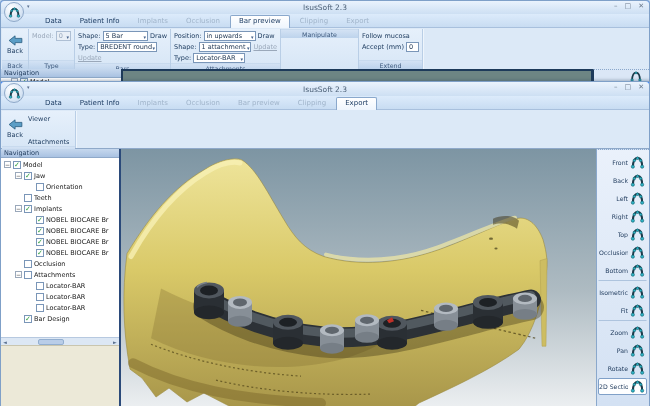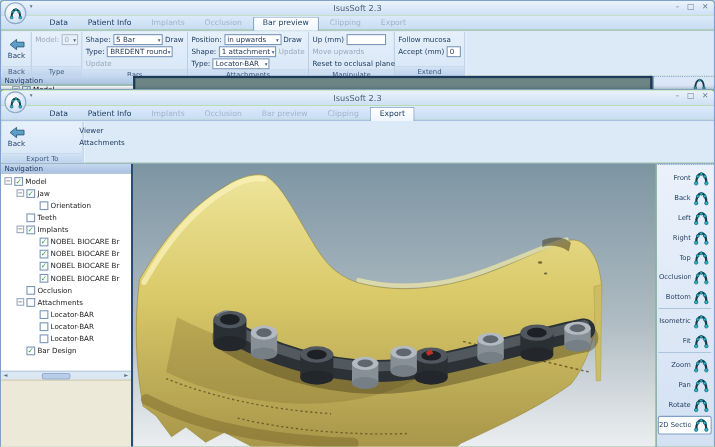--- a/index.html
+++ b/index.html
@@ -1,18 +1,18 @@
 <!DOCTYPE html>
 <html><head>
 <meta charset="utf-8">
 <style>
   html,body{margin:0;padding:0;width:650px;height:406px;overflow:hidden;
     font-family:"DejaVu Sans",sans-serif;background:#c3d9f0;position:relative;}
   *{box-sizing:border-box;}
-  .window{position:absolute;left:0;width:650px;border:1px solid #7fa0c8;background:#84cc16;}
+  .window{position:absolute;left:0;width:650px;border:1px solid #7fa0c8;background:#3b82f6;}
   #win1{top:0;height:81px;border-radius:3px 3px 0 0;}
   #win2{top:81px;height:325px;box-shadow:0 -1px 3px rgba(40,60,90,.35);}
   .titlebar{height:13px;background:linear-gradient(#eaf3fd,#cddff3);display:flex;
     align-items:center;justify-content:center;position:relative;border-radius:3px 3px 0 0;}
   #win2 .titlebar{height:14px;}
   .title{font-size:7.5px;color:#4a5f76;}
   .appbtn{position:absolute;left:3px;top:1px;width:20px;height:20px;border-radius:50%;
     background:radial-gradient(circle at 35% 30%,#ffffff,#d3e2f3 70%,#b6cbe2);
     border:1px solid #8fa9c9;z-index:5;display:flex;align-items:center;justify-content:center;}
   .qa-arrow{position:absolute;left:26px;top:2px;font-size:5px;color:#5a7190;}
@@ -35,21 +35,21 @@
   .glabel{height:9px;line-height:9px;text-align:center;font-size:6.3px;color:#3e5a7e;
     background:linear-gradient(#d3e2f4,#bdd3ec);border-top:1px solid #c8daee;white-space:nowrap;}
   .combo,.tinput{height:10px;background:#fff;border:1px solid #7a96b8;font-size:6.5px;
     color:#1b3350;display:flex;align-items:center;padding:0 9px 0 2px;position:relative;white-space:nowrap;overflow:hidden;}
   .tinput{padding-right:2px;}
   .combo .arr{position:absolute;right:1px;top:2px;font-size:5px;color:#44618a;}
   .combo.dis{background:#e9eff6;color:#98a8bc;border-color:#aebfd4;}
   .bigbtn{display:flex;flex-direction:column;align-items:center;justify-content:center;gap:1px;flex:1;}
   .bigbtn .blab{font-size:6.5px;color:#1f3d60;}
   .linkcmd{font-size:6.5px;color:#1f3d60;white-space:nowrap;}
-  .linkcmd.dis{color:#9aa8ba;}
+  .linkcmd.dis{color:#9aa8ba;text-decoration:underline;}
   
   .strip{height:13px;display:flex;}
   .strip-left{width:120px;display:flex;flex-direction:column;}
   .panelhdr{height:9px;line-height:9px;font-size:6.5px;color:#1f3a5c;padding-left:3px;
     background:linear-gradient(#c6d8ee,#a9c2e2);border-bottom:1px solid #8fa9c9;white-space:nowrap;}
   .tree-peek{flex:1;background:#fff;overflow:hidden;display:flex;align-items:flex-start;padding-left:10px;gap:2px;}
   .strip-view{flex:1;background:#6d8584;border:2px solid #1d3a5a;border-bottom:none;}
   .strip-side{width:56px;background:#dbe7f6;border-top:1px dotted #8aa8cc;border-left:1px solid #1d3a5a;
     display:flex;justify-content:flex-end;align-items:flex-end;padding:0 6px 0 0;}
   
@@ -180,34 +180,20 @@
           <span class="rlabel">Type:</span>
           <div class="combo" style="width:52px">
             <span>Locator-BAR</span>
               <span class="arr">▾</span>
           </div>
         </div>
       </div>
       <div class="glabel">Attachments</div>
     </div>
     <div class="rgroup" style="width:78px">
-      <div class="rcontent">
-        <div class="rrow">
-          <span class="rlabel">Up (mm)</span>
-          <div class="tinput" style="width:36px">
-            <span></span>
-          </div>
-        </div>
-        <div class="rrow">
-          <span class="linkcmd dis">Move upwards</span>
-        </div>
-        <div class="rrow">
-          <span class="linkcmd">Reset to occlusal plane</span>
-        </div>
-      </div>
       <div class="glabel">Manipulate</div>
     </div>
     <div class="rgroup" style="width:64px">
       <div class="rcontent">
         <div class="rrow">
           <span class="linkcmd">Follow mucosa</span>
         </div>
         <div class="rrow">
           <span class="rlabel">Accept (mm)</span>
           <div class="tinput" style="width:20px">
@@ -271,21 +257,21 @@
     </div>
   <div class="ribbon">
     <div class="rgroup" style="width:74px">
       <div style="flex:1;display:flex;">
         <div class="bigbtn" style="flex:none;width:26px">
           <svg width="15" height="11" viewBox="0 0 17 13">
             <polygon points="1,6.5 8,1 8,4 16,4 16,9 8,9 8,12" fill="#5b9ec6" stroke="#2c5f82" stroke-width="1"></polygon>
           </svg>
           <span class="blab">Back</span>
         </div>
-        <div style="flex:1;display:flex;flex-direction:column;justify-content:flex-start;padding-top:4px;gap:3px;margin-left:44px;">
+        <div style="flex:1;display:flex;flex-direction:column;justify-content:flex-start;padding-top:4px;gap:15px;">
           <span class="linkcmd">Viewer</span>
           <span class="linkcmd">Attachments</span>
         </div>
       </div>
       <div class="glabel">Export To</div>
     </div>
   </div>
   <div class="main">
 
     <div class="leftpanel">

